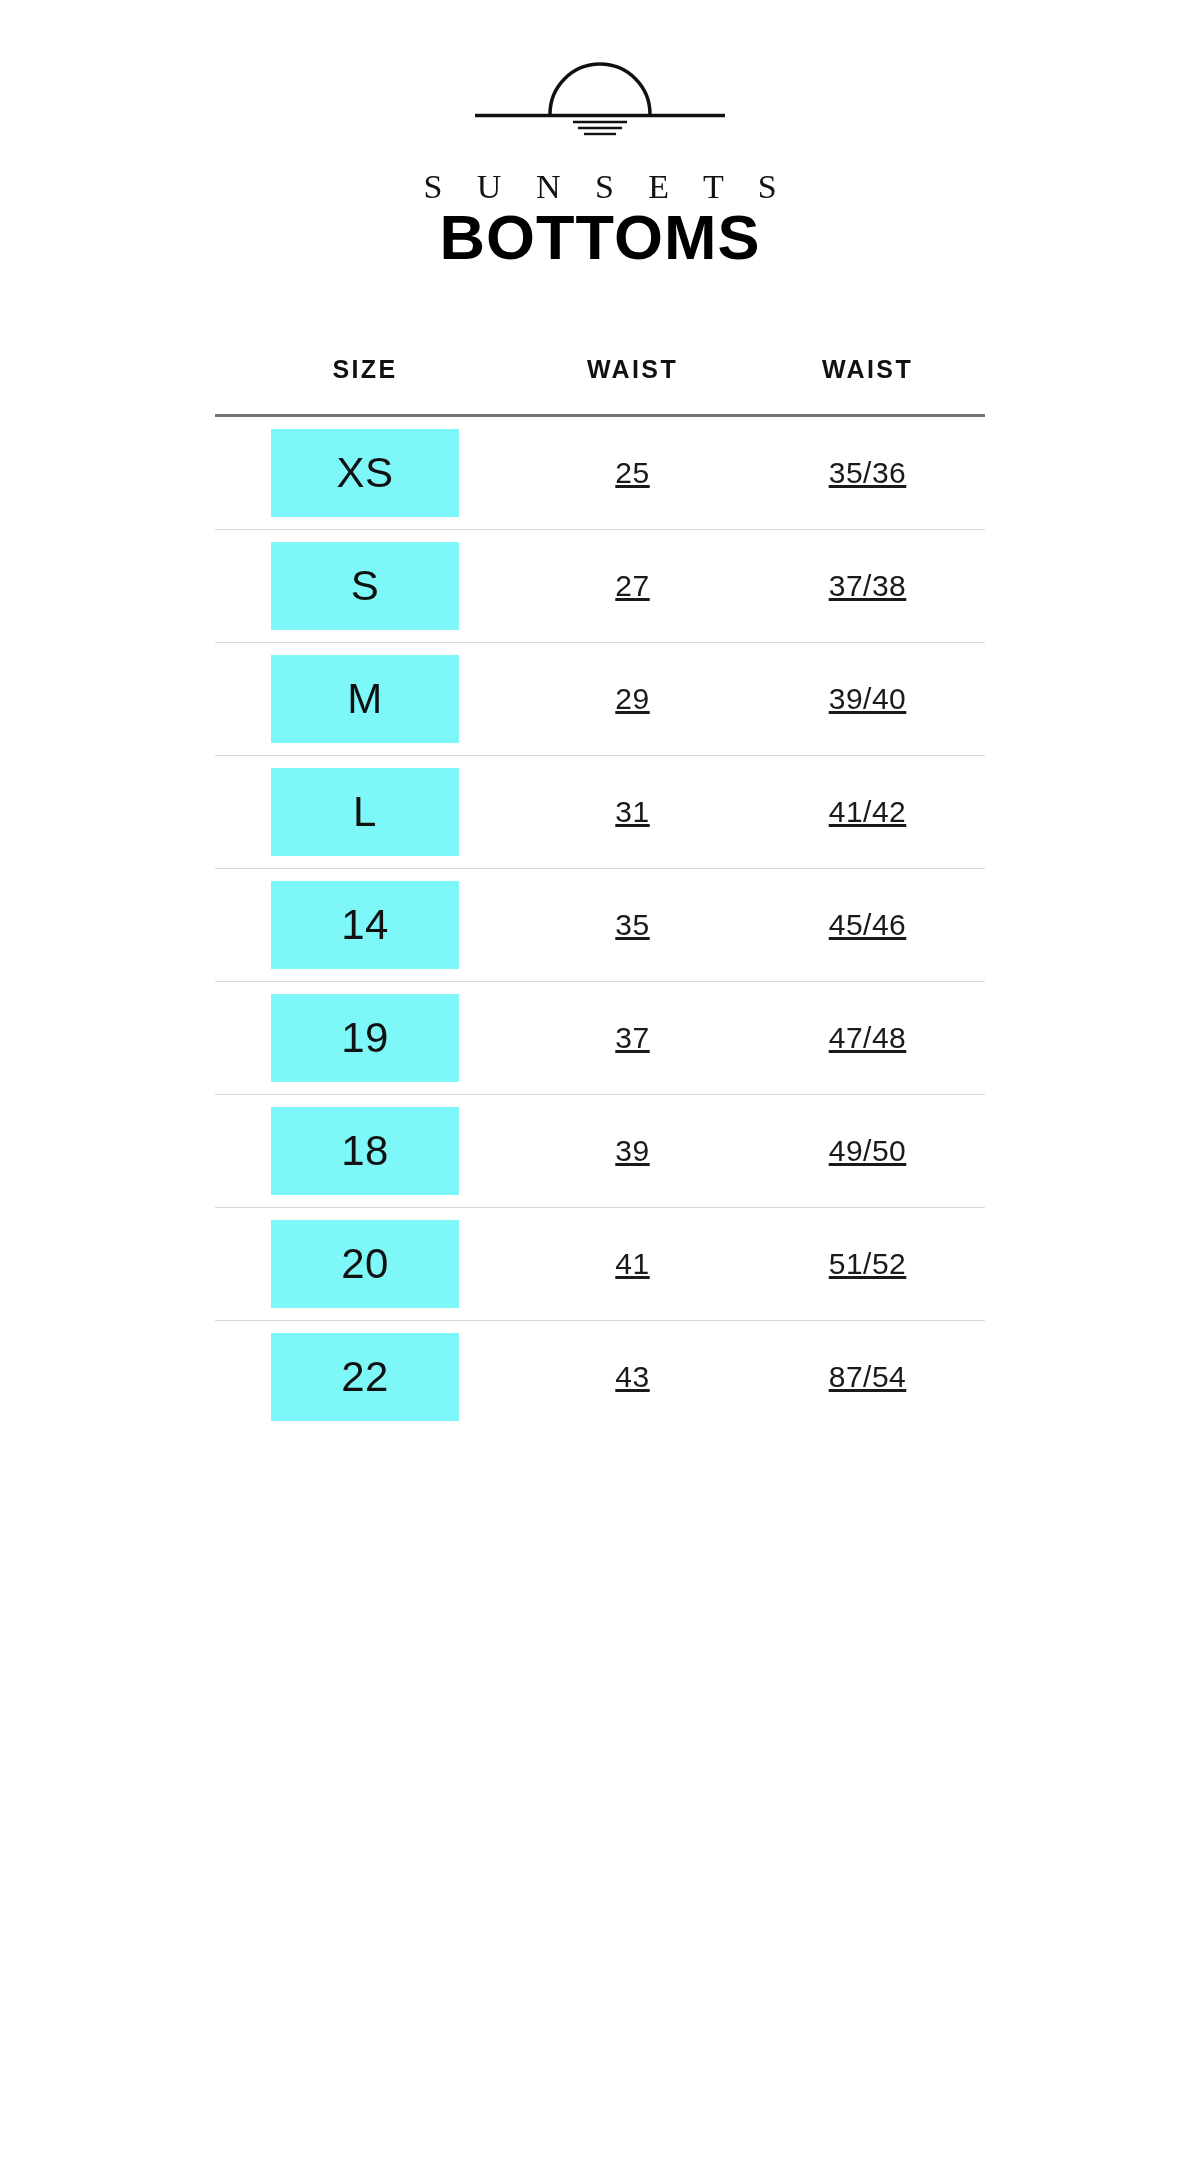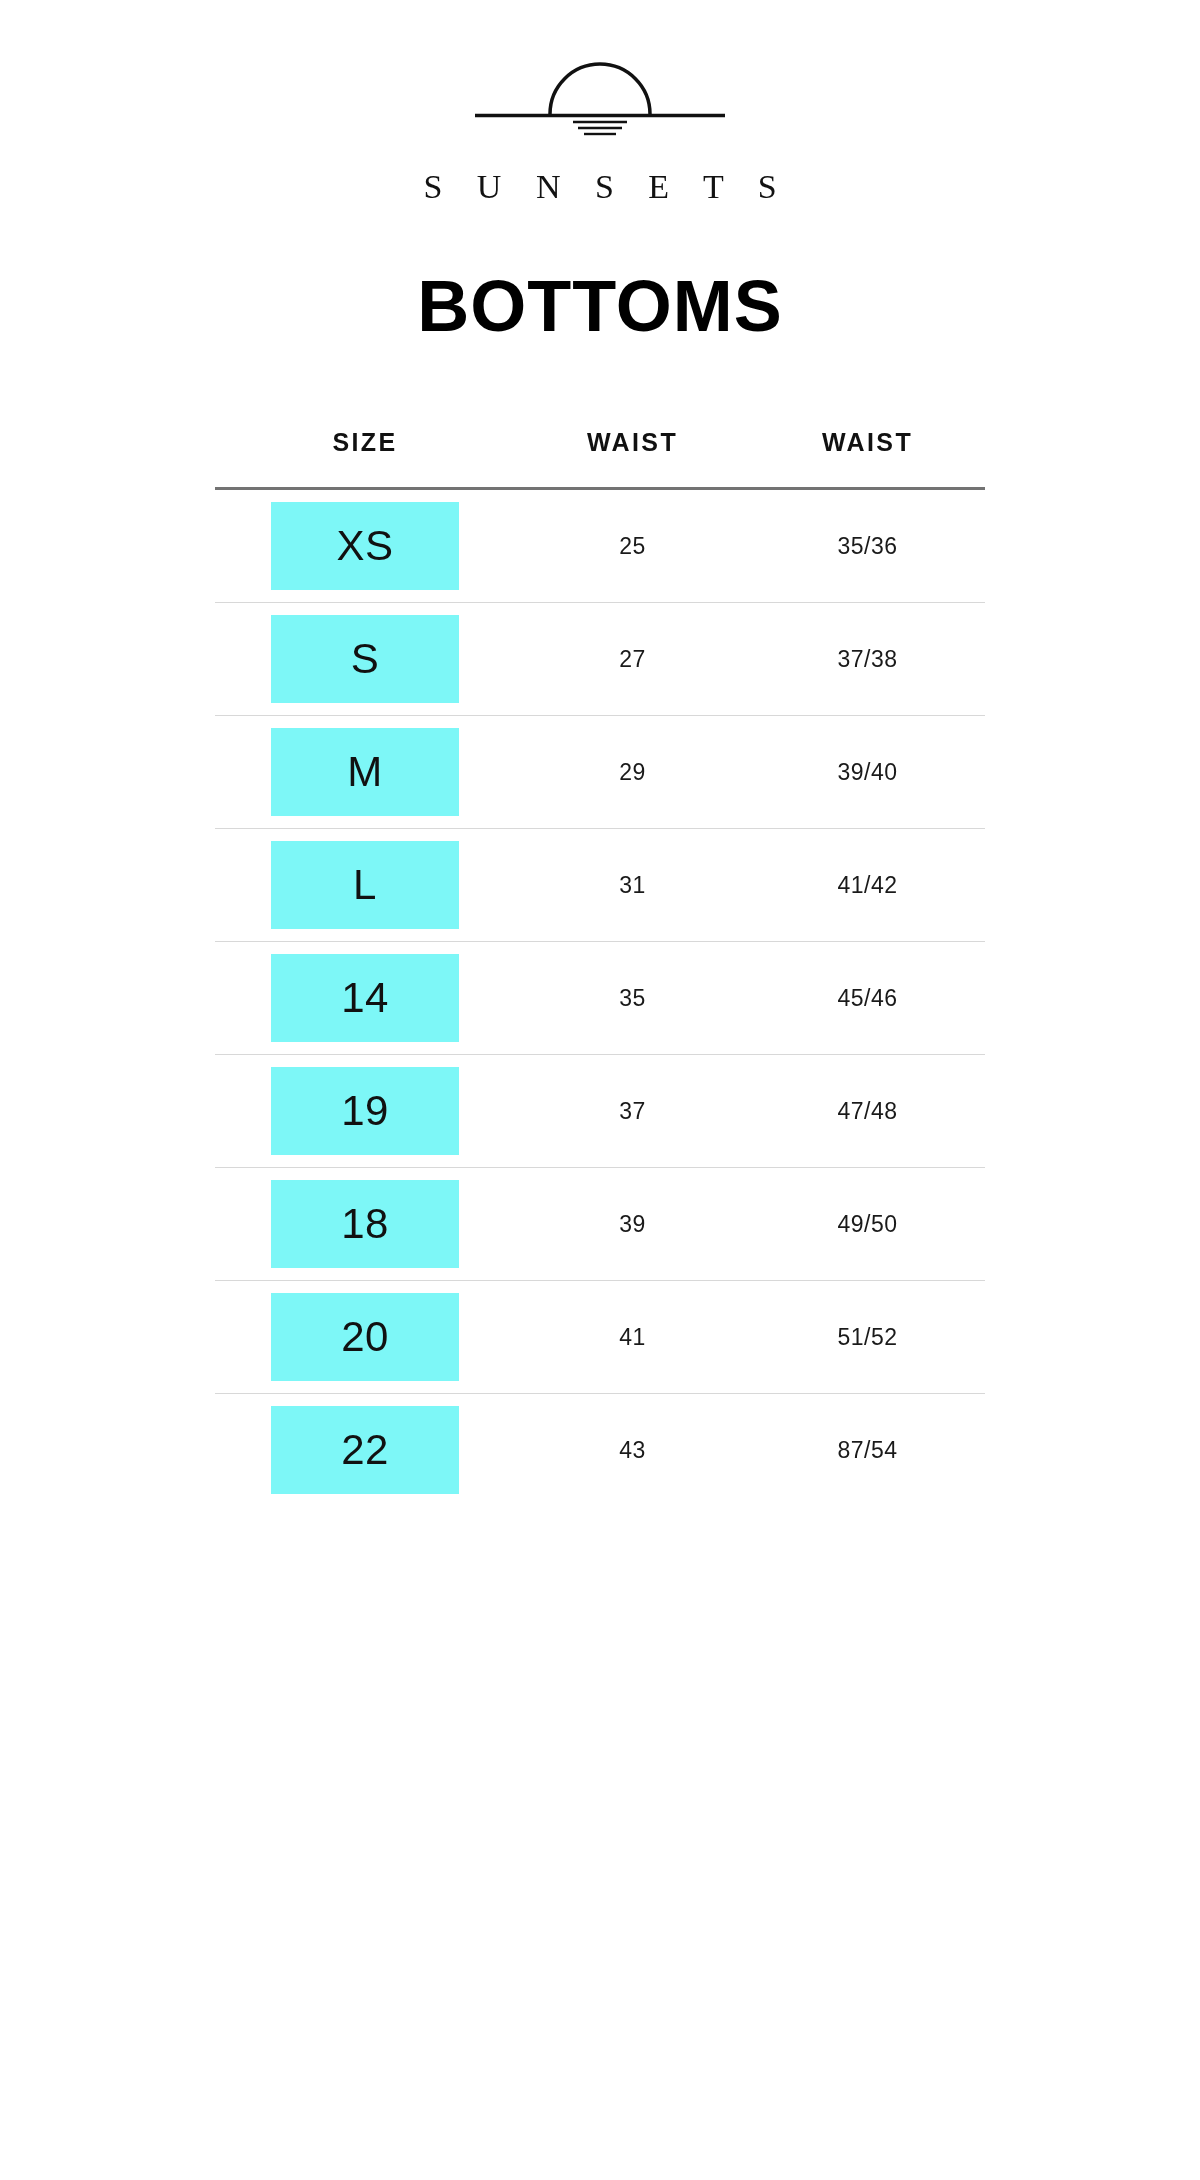--- a/index.html
+++ b/index.html
@@ -38,23 +38,22 @@
     font-size: 34px;
     letter-spacing: 13px;
     text-indent: 13px;
     font-weight: 400;
     color: #121212;
     font-family: "Liberation Serif", serif;
   }
 
   
   .doc-title {
-    margin-top: 64px;
     text-align: center;
-    font-size: 72px;
+    font-size: 63px;
     line-height: 1;
     font-weight: 700;
     letter-spacing: 1px;
     color: #000000;
   }
 
   
   .table-wrap {
     margin: 86px auto 0 auto;
     width: 770px;
@@ -103,24 +102,25 @@
     background: #7df7f7;
     display: flex;
     align-items: center;
     justify-content: center;
     font-size: 42px;
     font-weight: 400;
     color: #111111;
     letter-spacing: 0.5px;
   }
   .measure {
-    font-size: 23px;
+    font-size: 30px;
     font-weight: 400;
     color: #1a1a1a;
     letter-spacing: 0.5px;
+    text-decoration: underline;
   }
 </style>
 </head>
 <body>
 
 <div class="page">
 
   <div class="brand">
     <span class="logo-mark">
       <svg viewBox="0 0 270 84" width="270" height="84" aria-hidden="true">

